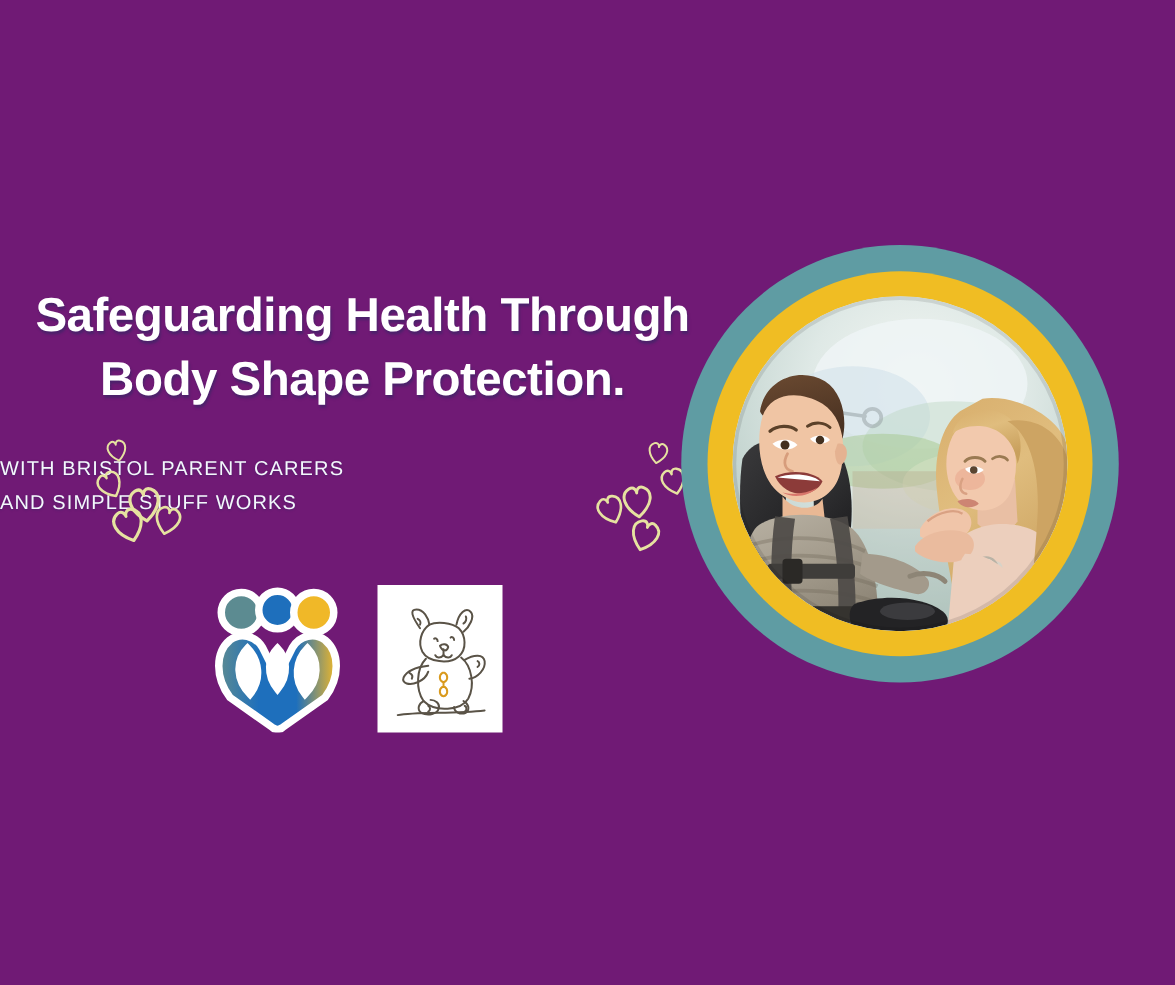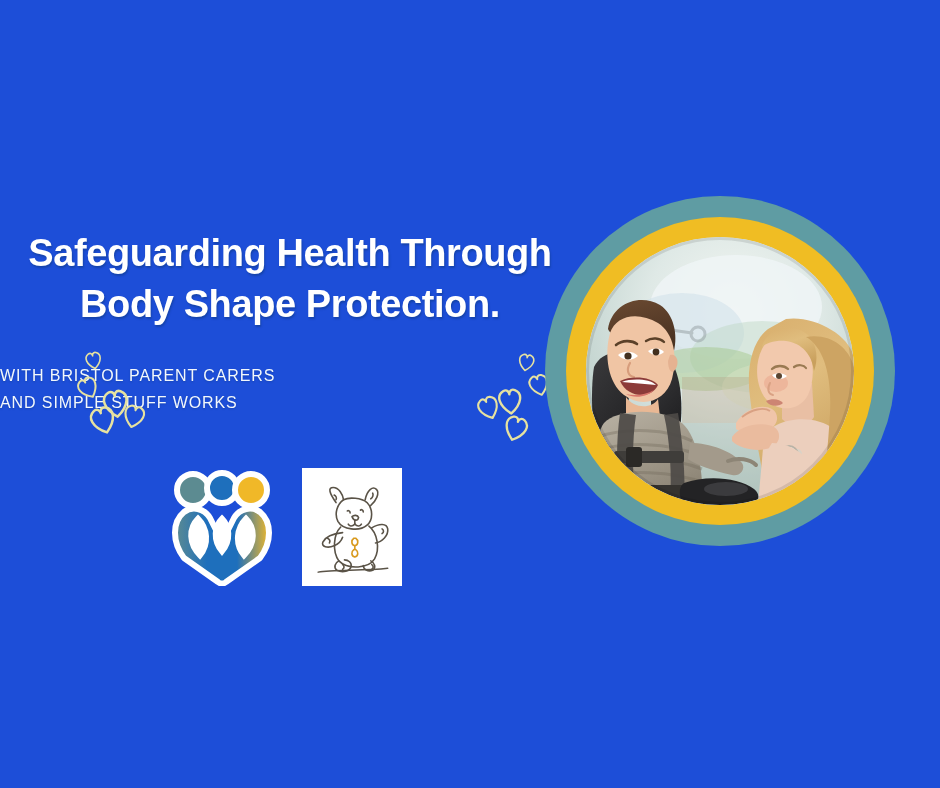--- a/index.html
+++ b/index.html
@@ -5,21 +5,21 @@
   html, body {
     margin: 0;
     padding: 0;
     background: #ffffff;
   }
   #poster {
     position: relative;
     width: 940px;
     height: 788px;
     overflow: hidden;
-    background: #1d4ed8;
+    background: #701a75;
     font-family: "Liberation Sans", sans-serif;
     -webkit-font-smoothing: antialiased;
   }
 
   
   .headline {
     position: absolute;
     left: 0;
     top: 228px;
     width: 580px;

